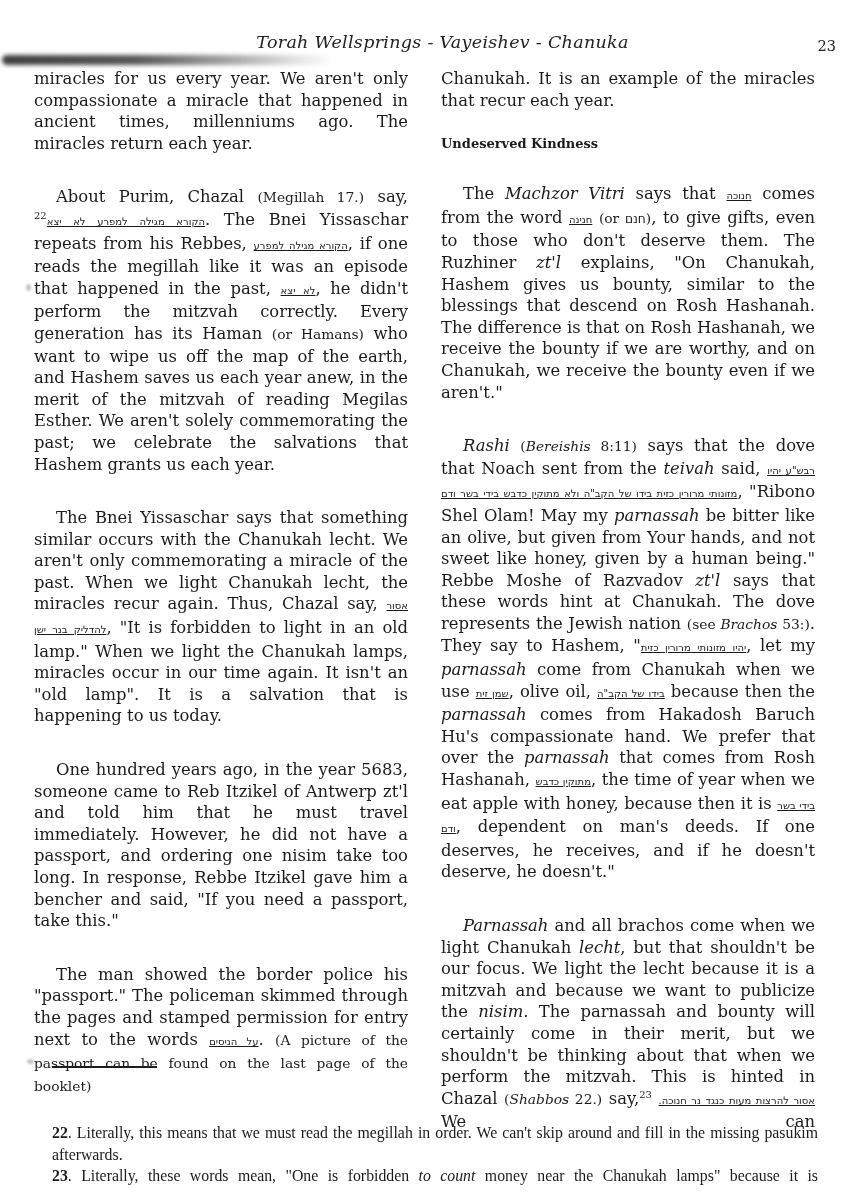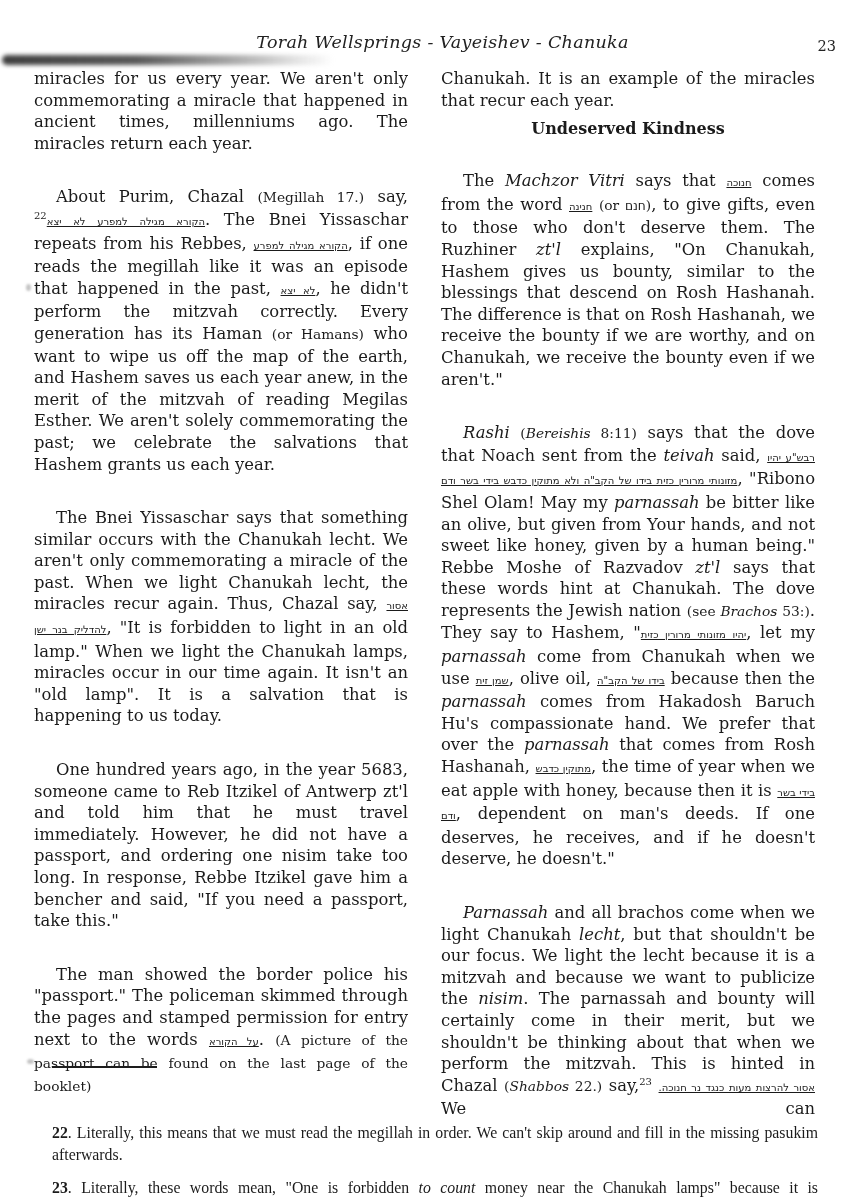--- a/index.html
+++ b/index.html
@@ -32,63 +32,63 @@
   .columns{position:absolute;top:68px;left:34px;width:781px;display:flex;gap:33px;}
   .col{width:374px;}
   .col > * + *{margin-top:21px;}
   .para{
     margin:0;font-size:16.4px;line-height:21.6px;text-align:justify;
     text-justify:inter-word;
   }
   .para.indent{text-indent:22px;margin-top:32px;}
   .para.cont{text-align-last:justify;}
   .sec-heading{
-    font-weight:bold;text-align:center;font-size:16px;margin-top:8px;
+    font-weight:bold;text-align:left;font-size:13px;margin-top:25px;
   }
   
   .r-n{}
   .r-i{font-style:italic;}
   .r-b{font-weight:bold;}
   .r-s{font-size:13.8px;}
   .r-si{font-size:13.8px;font-style:italic;}
   .r-h{font-family:"DejaVu Sans",sans-serif;font-size:10px;unicode-bidi:isolate;text-decoration:underline;}
   .r-hs{font-family:"DejaVu Sans",sans-serif;font-size:12.2px;unicode-bidi:isolate;}
   sup.fnref{font-size:10px;line-height:0;vertical-align:super;}
   
   .footnote-sep{
     position:absolute;top:1066px;left:52px;width:105px;height:2px;background:#1d1d1d;
   }
   .footnotes{
     position:absolute;top:1122px;left:52px;width:766px;
     font-family:"Liberation Serif",serif;
   }
-  .footnotes > * + *{margin-top:12px;}
+  .footnotes > * + *{}
   .footnotes .para{
     font-size:15.8px;line-height:21.6px;font-family:inherit;
   }
 </style>
 </head>
 <body>
 
 <div class="page">
 
   <div class="page-title">Torah Wellsprings - Vayeishev - Chanuka</div>
   <div class="page-number">23</div>
 
   <div class="header-smudge"></div>
   <div class="scan-artifact" style="top:1059px;left:27px;width:7px;height:5px;"></div>
   <div class="scan-artifact" style="top:284px;left:26px;width:5px;height:7px;"></div>
 
   <div class="columns">
     <div class="col">
-        <p class="para"><span class="r-n">miracles for us every year. We aren't only commemorating a miracle that happened in ancient times, millenniums ago. The miracles return each year.</span></p>
+        <p class="para"><span class="r-n">miracles for us every year. We aren't only compassionate a miracle that happened in ancient times, millenniums ago. The miracles return each year.</span></p>
         <p class="para indent"><span class="r-n">About Purim, Chazal </span><span class="r-s">(Megillah 17.)</span><span class="r-n"> say, </span><sup class="fnref">22</sup><span class="r-h" dir="rtl">הקורא מגילה למפרע לא יצא</span><span class="r-n">. The Bnei Yissaschar repeats from his Rebbes, </span><span class="r-h" dir="rtl">הקורא מגילה למפרע</span><span class="r-n">, if one reads the megillah like it was an episode that happened in the past, </span><span class="r-h" dir="rtl">לא יצא</span><span class="r-n">, he didn't perform the mitzvah correctly. Every generation has its Haman </span><span class="r-s">(or Hamans)</span><span class="r-n"> who want to wipe us off the map of the earth, and Hashem saves us each year anew, in the merit of the mitzvah of reading Megilas Esther. We aren't solely commemorating the past; we celebrate the salvations that Hashem grants us each year.</span></p>
         <p class="para indent"><span class="r-n">The Bnei Yissaschar says that something similar occurs with the Chanukah lecht. We aren't only commemorating a miracle of the past. When we light Chanukah lecht, the miracles recur again. Thus, Chazal say, </span><span class="r-h" dir="rtl">אסור להדליק בנר ישן</span><span class="r-n">, "It is forbidden to light in an old lamp." When we light the Chanukah lamps, miracles occur in our time again. It isn't an "old lamp". It is a salvation that is happening to us today.</span></p>
         <p class="para indent"><span class="r-n">One hundred years ago, in the year 5683, someone came to Reb Itzikel of Antwerp zt'l and told him that he must travel immediately. However, he did not have a passport, and ordering one nisim take too long. In response, Rebbe Itzikel gave him a bencher and said, "If you need a passport, take this."</span></p>
-        <p class="para indent"><span class="r-n">The man showed the border police his "passport." The policeman skimmed through the pages and stamped permission for entry next to the words </span><span class="r-h" dir="rtl">על הקורא</span><span class="r-n">. </span><span class="r-s">(A picture of the passport can be found on the last page of the booklet)</span></p>
+        <p class="para indent"><span class="r-n">The man showed the border police his "passport." The policeman skimmed through the pages and stamped permission for entry next to the words </span><span class="r-h" dir="rtl">על הניסים</span><span class="r-n">. </span><span class="r-s">(A picture of the passport can be found on the last page of the booklet)</span></p>
       </div>
     <div class="col">
         <p class="para"><span class="r-n">Chanukah. It is an example of the miracles that recur each year.</span></p>
         <div class="sec-heading">Undeserved Kindness</div>
         <p class="para indent"><span class="r-n">The </span><span class="r-i">Machzor Vitri</span><span class="r-n"> says that </span><span class="r-h" dir="rtl">חנוכה</span><span class="r-n"> comes from the word </span><span class="r-h" dir="rtl">חנינה</span><span class="r-n"> </span><span class="r-s">(or </span><span class="r-hs" dir="rtl">חנם</span><span class="r-s">)</span><span class="r-n">, to give gifts, even to those who don't deserve them. The Ruzhiner </span><span class="r-i">zt'l</span><span class="r-n"> explains, "On Chanukah, Hashem gives us bounty, similar to the blessings that descend on Rosh Hashanah. The difference is that on Rosh Hashanah, we receive the bounty if we are worthy, and on Chanukah, we receive the bounty even if we aren't."</span></p>
         <p class="para indent"><span class="r-i">Rashi</span><span class="r-n"> </span><span class="r-s">(</span><span class="r-si">Bereishis</span><span class="r-s"> 8:11)</span><span class="r-n"> says that the dove that Noach sent from the </span><span class="r-i">teivah</span><span class="r-n"> said, </span><span class="r-h" dir="rtl">רבש"ע יהיו מזונותי מרורין כזית בידו של הקב"ה ולא מתוקין כדבש בידי בשר ודם</span><span class="r-n">, "Ribono Shel Olam! May my </span><span class="r-i">parnassah</span><span class="r-n"> be bitter like an olive, but given from Your hands, and not sweet like honey, given by a human being." Rebbe Moshe of Razvadov </span><span class="r-i">zt'l</span><span class="r-n"> says that these words hint at Chanukah. The dove represents the Jewish nation </span><span class="r-s">(see </span><span class="r-si">Brachos</span><span class="r-s"> 53:)</span><span class="r-n">. They say to Hashem, "</span><span class="r-h" dir="rtl">יהיו מזונותי מרורין כזית</span><span class="r-n">, let my </span><span class="r-i">parnassah</span><span class="r-n"> come from Chanukah when we use </span><span class="r-h" dir="rtl">שמן זית</span><span class="r-n">, olive oil, </span><span class="r-h" dir="rtl">בידו של הקב"ה</span><span class="r-n"> because then the </span><span class="r-i">parnassah</span><span class="r-n"> comes from Hakadosh Baruch Hu's compassionate hand. We prefer that over the </span><span class="r-i">parnassah</span><span class="r-n"> that comes from Rosh Hashanah, </span><span class="r-h" dir="rtl">מתוקין כדבש</span><span class="r-n">, the time of year when we eat apple with honey, because then it is </span><span class="r-h" dir="rtl">בידי בשר ודם</span><span class="r-n">, dependent on man's deeds. If one deserves, he receives, and if he doesn't deserve, he doesn't."</span></p>
         <p class="para indent cont"><span class="r-i">Parnassah</span><span class="r-n"> and all brachos come when we light Chanukah </span><span class="r-i">lecht</span><span class="r-n">, but that shouldn't be our focus. We light the lecht because it is a mitzvah and because we want to publicize the </span><span class="r-i">nisim</span><span class="r-n">. The parnassah and bounty will certainly come in their merit, but we shouldn't be thinking about that when we perform the mitzvah. This is hinted in Chazal </span><span class="r-s">(</span><span class="r-si">Shabbos</span><span class="r-s"> 22.)</span><span class="r-n"> say,</span><sup class="fnref">23</sup><span class="r-n"> </span><span class="r-h" dir="rtl">אסור להרצות מעות כנגד נר חנוכה.</span><span class="r-n"> We can</span></p>
       </div>
   </div>
 

